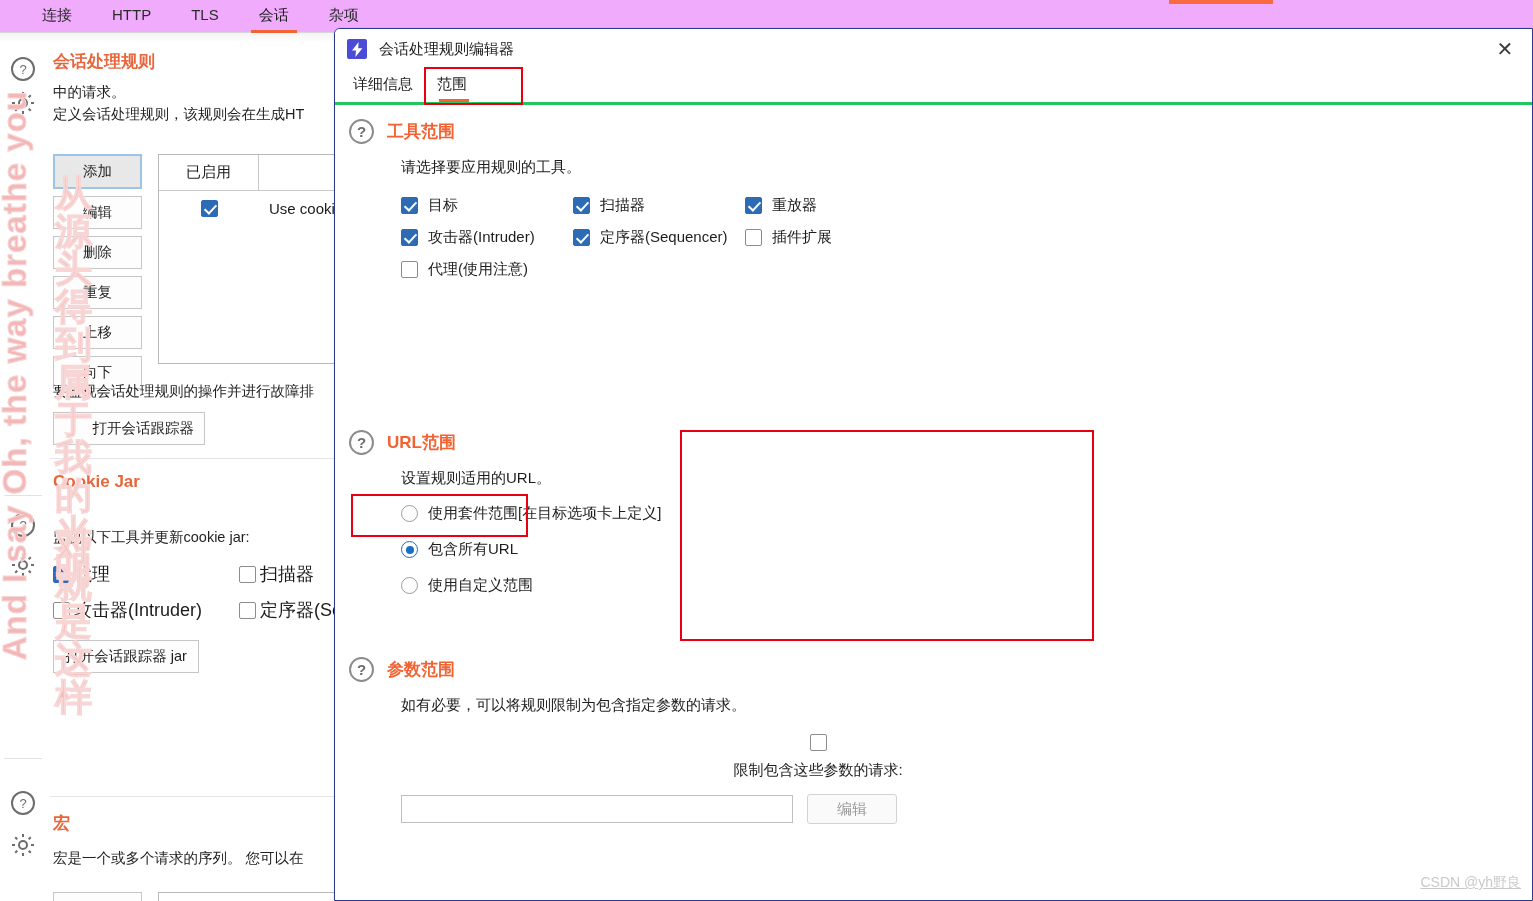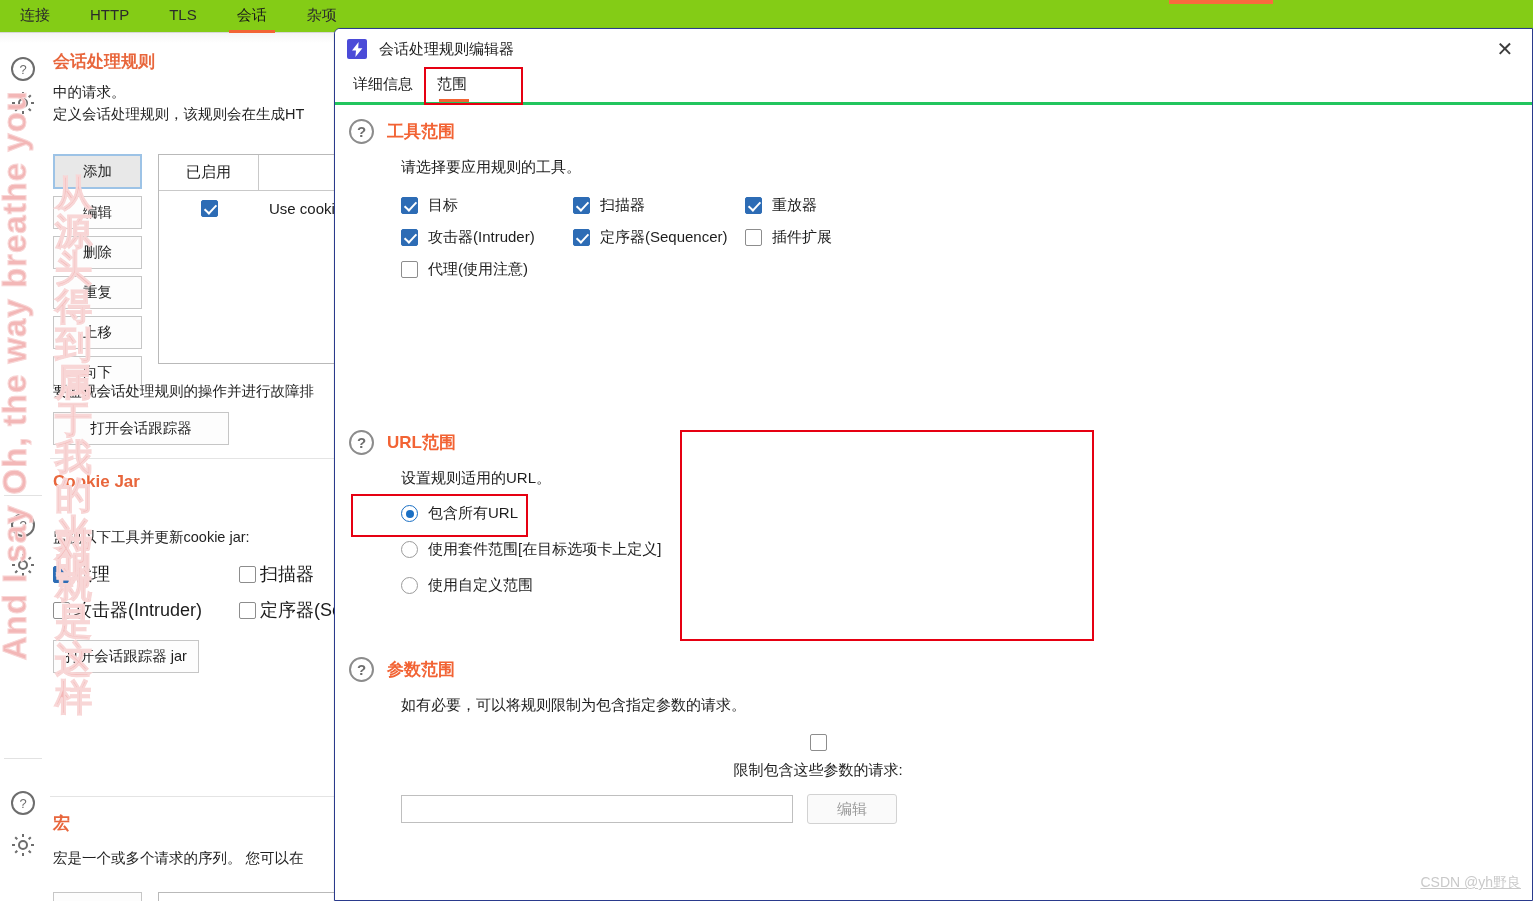--- a/index.html
+++ b/index.html
@@ -11,22 +11,22 @@
     background: #ffffff;
   }
   #root { position: relative; width: 1533px; height: 901px; overflow: hidden; background:#fff; }
 
   
   #bg-app { position:absolute; inset:0; background:#ffffff; }
 
   
   #tabbar {
     position:absolute; left:0; top:0; width:1533px; height:33px;
-    background:#84cc16; border-bottom:1px solid #d7d7d7;
-    display:flex; align-items:flex-start;
+    background:#f0abfc; border-bottom:1px solid #d7d7d7;
+    display:flex; align-items:flex-start;padding-left:22px;
   }
   .tabitem {
     position:relative; height:33px; line-height:30px;
     font-size:15px; color:#2b2b2b; padding:0 20px;
     white-space:nowrap; cursor:default;
   }
   .tabitem.active { color:#1a1a1a; }
   .tabitem.active::after {
     content:""; position:absolute; left:12px; right:12px; bottom:0;
     height:3px; background:#f26334;
@@ -78,21 +78,21 @@
     width:17px; height:17px; border:1px solid #8d8d8d; background:#fff;
     border-radius:2px; display:inline-block; position:relative; flex:none;
   }
   .cbox.on { background:#2d6cb5; border-color:#2d6cb5; }
   .cbox.on::after {
     content:""; position:absolute; left:5px; top:1px; width:5px; height:10px;
     border:solid #fff; border-width:0 2px 2px 0; transform:rotate(43deg);
   }
 
   #monitor-text { position:absolute; left:3px; top:336px; }
-  #tracer-btn   { position:absolute; left:3px; top:368px; width:176px; }
+  #tracer-btn   { position:absolute; left:3px; top:368px; width:152px;text-align:right; }
   #sep1 { position:absolute; left:-46px; top:414px; width:336px; height:1px; background:#e4e4e4;}
 
   #cookiejar { position:absolute; left:3px; top:428px; }
   #cj-tools { margin-top:14px; display:grid; grid-template-columns:186px 186px; row-gap:12px;}
   .cb-line { display:flex; align-items:center; gap:4px; font-size:18px; color:#1b1b1b; white-space:nowrap;}
   #cj-open { margin-top:18px; width:146px; }
   #sep2 { position:absolute; left:-46px; top:752px; width:336px; height:1px; background:#e4e4e4;}
 
   #macros { position:absolute; left:3px; top:768px; }
   #macro-row { position:absolute; left:3px; top:848px; display:flex;}
@@ -433,26 +433,26 @@
       </div>
 
       <div id="url-section">
         <div class="panel-head">
           <span class="qmark">?</span>
           <span class="panel-title">URL范围</span>
         </div>
         <div class="panel-sub">设置规则适用的URL。</div>
         <div id="radio-group">
           <div class="radio-line">
+              <span class="rdo"></span>
+              <span>使用套件范围[在目标选项卡上定义]</span>
+            </div>
+          <div class="radio-line">
               <span class="rdo on"></span>
               <span>包含所有URL</span>
-            </div>
-          <div class="radio-line">
-              <span class="rdo"></span>
-              <span>使用套件范围[在目标选项卡上定义]</span>
             </div>
           <div class="radio-line">
               <span class="rdo"></span>
               <span>使用自定义范围</span>
             </div>
         </div>
         <div id="radio-highlight"></div>
       </div>
       <div id="url-panel"></div>
 

